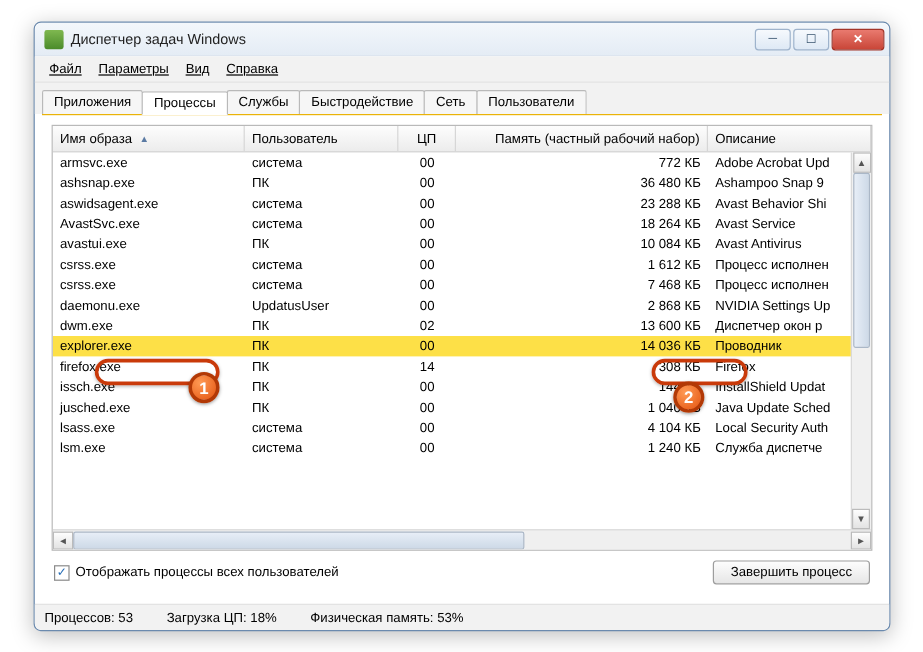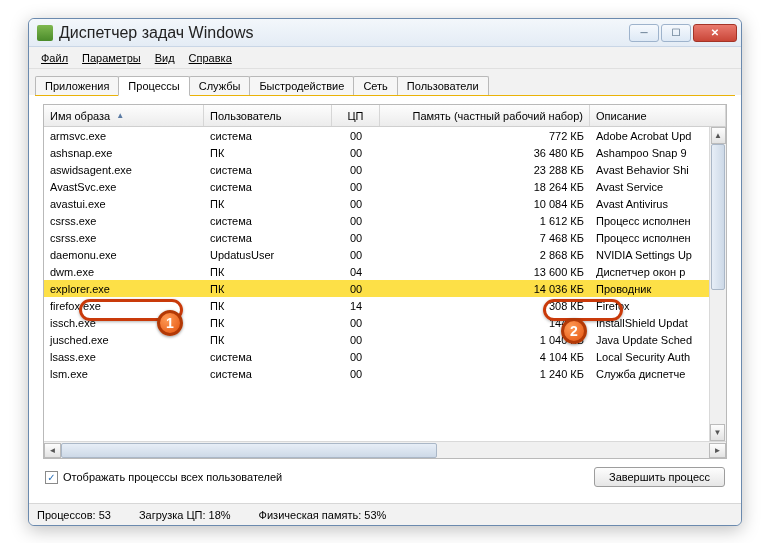--- a/index.html
+++ b/index.html
@@ -1,27 +1,27 @@
 <!DOCTYPE html>
 <html><head>
 <meta charset="utf-8">
 <style>
 * { box-sizing: border-box; margin: 0; padding: 0; }
 body { font-family: "Segoe UI", Tahoma, sans-serif; font-size: 11px; background: #fff; width: 769px; height: 543px; position: relative; overflow: hidden; }
 .window { position: absolute; left: 28px; top: 18px; width: 714px; height: 508px; border: 1px solid #6b8aae; border-radius: 6px; background: #fff; box-shadow: 0 4px 18px rgba(0,0,0,0.25); display: flex; flex-direction: column; }
 .titlebar { height: 28px; background: linear-gradient(#f3f7fb,#e4ecf5); border-bottom: 1px solid #c9d6e6; display: flex; align-items: center; padding: 0 4px 0 8px; border-radius: 6px 6px 0 0; }
 .titlebar .ticon { width: 16px; height: 16px; background: linear-gradient(#7fb850,#4a8b2a); border-radius: 2px; margin-right: 6px; }
-.titlebar .title { flex: 1; font-size: 16px; color: #222; }
+.titlebar .title { flex: 1; font-size: 12px; color: #222; }
 .winbtns { display: flex; gap: 0; }
 .winbtn { width: 30px; height: 18px; border: 1px solid #9eb3cc; background: linear-gradient(#f6f9fd,#dee9f5); border-radius: 3px; margin-left: 2px; display: flex; align-items: center; justify-content: center; font-size: 10px; color: #3a5670; cursor: pointer; }
 .winbtn.close { width: 44px; background: linear-gradient(#e97a6f,#c94638); border-color: #a33428; color: #fff; font-weight: bold; }
 .menubar { height: 22px; padding: 0 6px; display: flex; align-items: center; gap: 2px; background: #f2f2f2; border-bottom: 1px solid #e0e0e0; }
 .menuitem { padding: 2px 6px; cursor: pointer; }
 .menuitem .ul { text-decoration: underline; }
-.tabs { padding: 6px 6px 0 6px; background: #f2f2f2; display: flex; gap: 0; align-items: center; }
+.tabs { padding: 6px 6px 0 6px; background: #f2f2f2; display: flex; gap: 0; }
 .tab { padding: 3px 9px; border: 1px solid #b9b9b9; border-bottom: none; background: #f6f6f6; font-size: 11px; cursor: pointer; margin-right: -1px; border-radius: 2px 2px 0 0; }
 .tab.active { background: #fff; position: relative; top: 1px; border-bottom: 1px solid #fff; }
 .tabcontent { flex: 1; background: #fff; border-top: 1px solid #eab308; margin: 0 6px 6px 6px; padding: 8px; display: flex; flex-direction: column; }
 .listwrap { flex: 1; border: 1px solid #b9b9b9; background: #fff; display: flex; flex-direction: column; overflow: hidden; position: relative; }
 .cols { display: flex; background: linear-gradient(#fdfdfd,#ececec); border-bottom: 1px solid #cfcfcf; height: 22px; }
 .col { border-right: 1px solid #d6d6d6; padding: 3px 6px; display: flex; align-items: center; overflow: hidden; white-space: nowrap; cursor: pointer; }
 .col.c1 { width: 160px; }
 .col.c2 { width: 128px; }
 .col.c3 { width: 48px; text-align: center; justify-content: center; }
 .col.c4 { width: 210px; justify-content: flex-end; text-align: right; }
@@ -148,21 +148,21 @@
           <div class="row">
             <div class="cell c1">daemonu.exe</div>
             <div class="cell c2">UpdatusUser</div>
             <div class="cell c3">00</div>
             <div class="cell c4">2 868 КБ</div>
             <div class="cell c5">NVIDIA Settings Up</div>
           </div>
           <div class="row">
             <div class="cell c1">dwm.exe</div>
             <div class="cell c2">ПК</div>
-            <div class="cell c3">04</div>
+            <div class="cell c3">02</div>
             <div class="cell c4">13 600 КБ</div>
             <div class="cell c5">Диспетчер окон р</div>
           </div>
           <div class="row selected">
             <div class="cell c1">explorer.exe</div>
             <div class="cell c2">ПК</div>
             <div class="cell c3">00</div>
             <div class="cell c4">14 036 КБ</div>
             <div class="cell c5">Проводник</div>
           </div>

